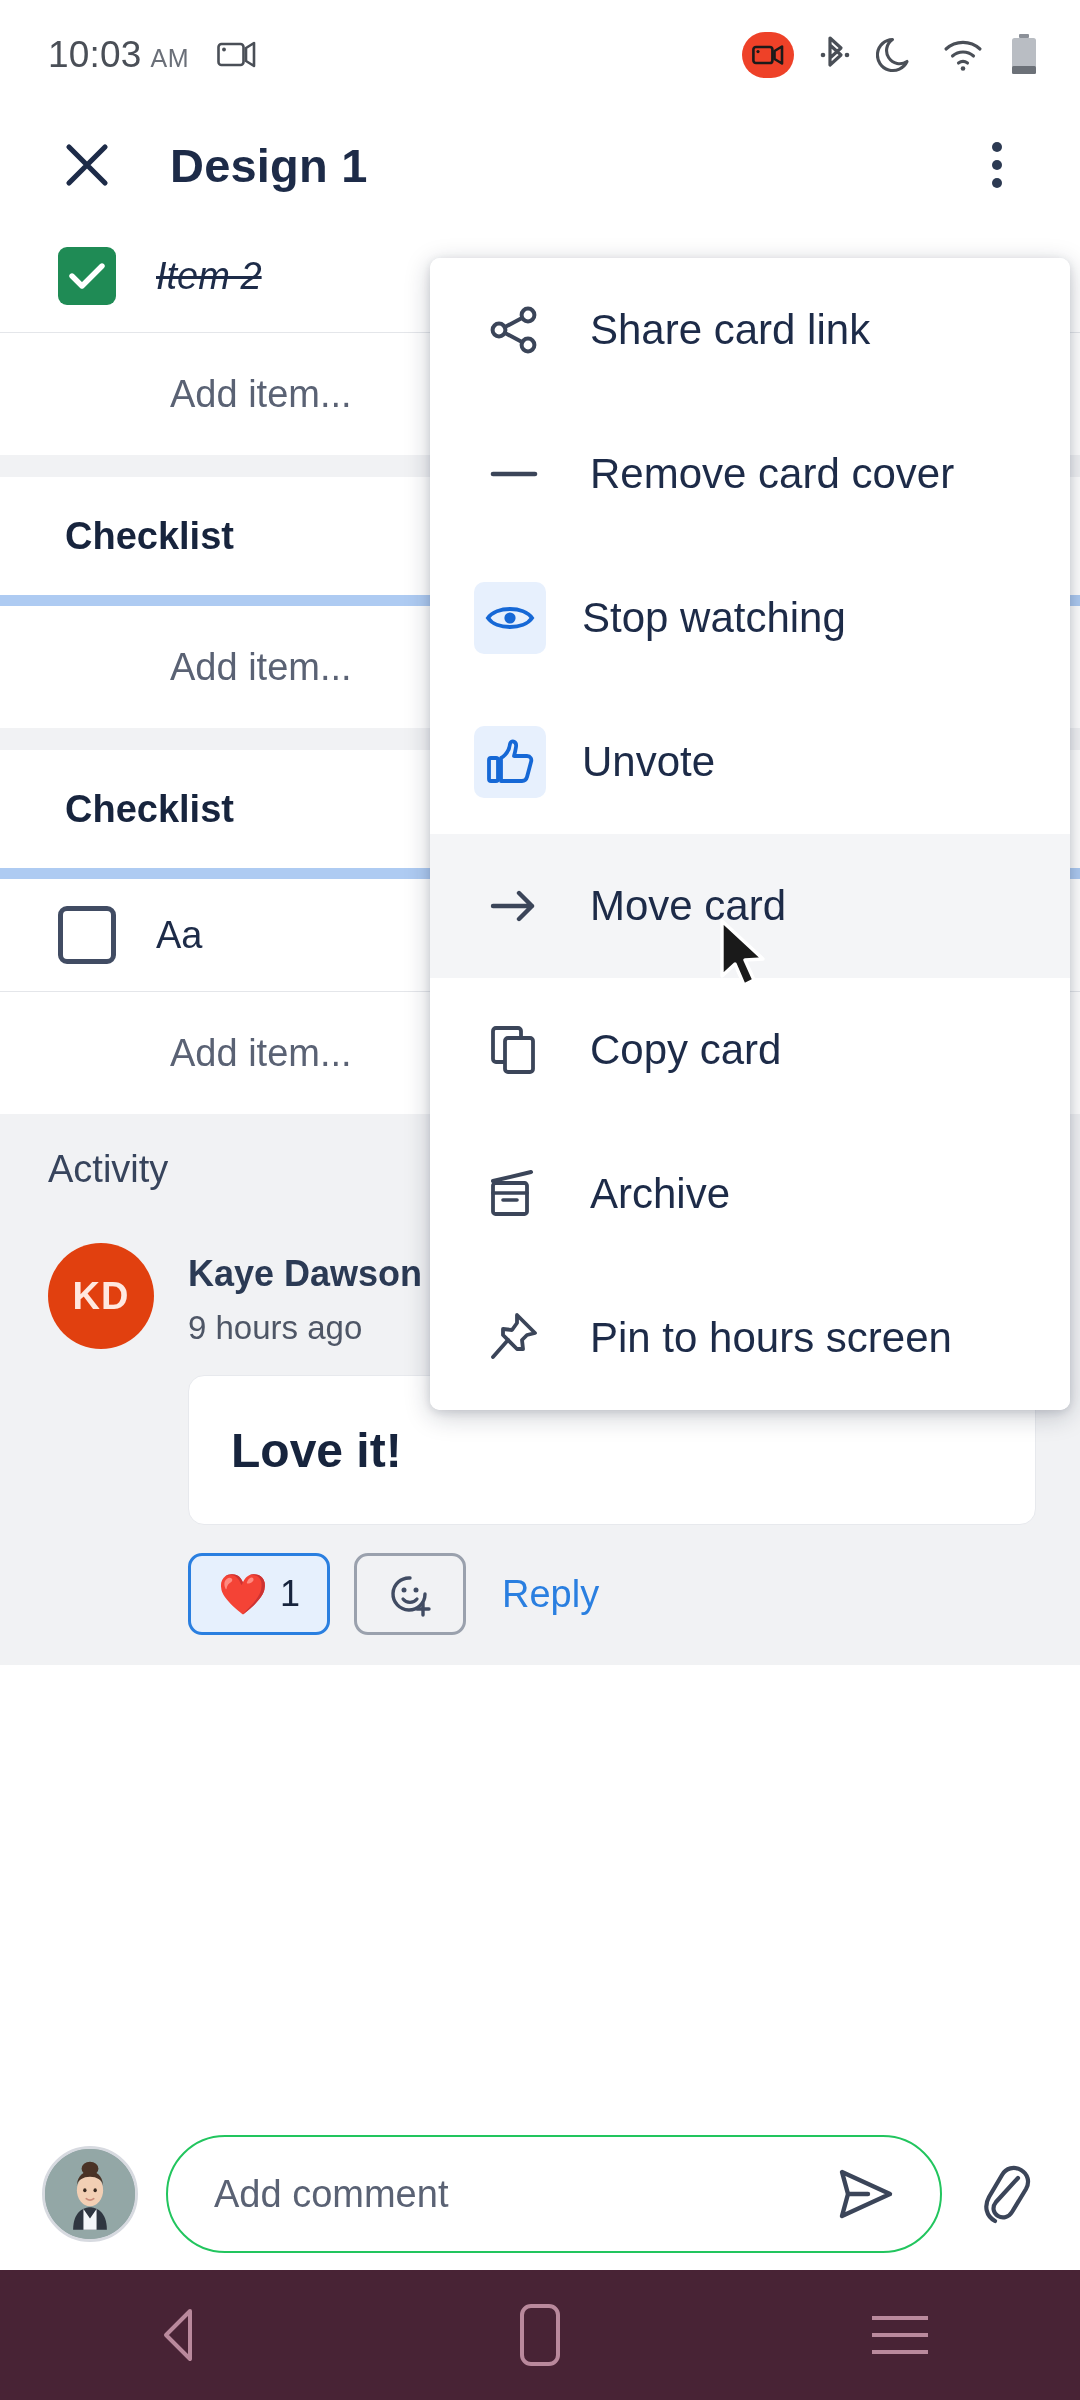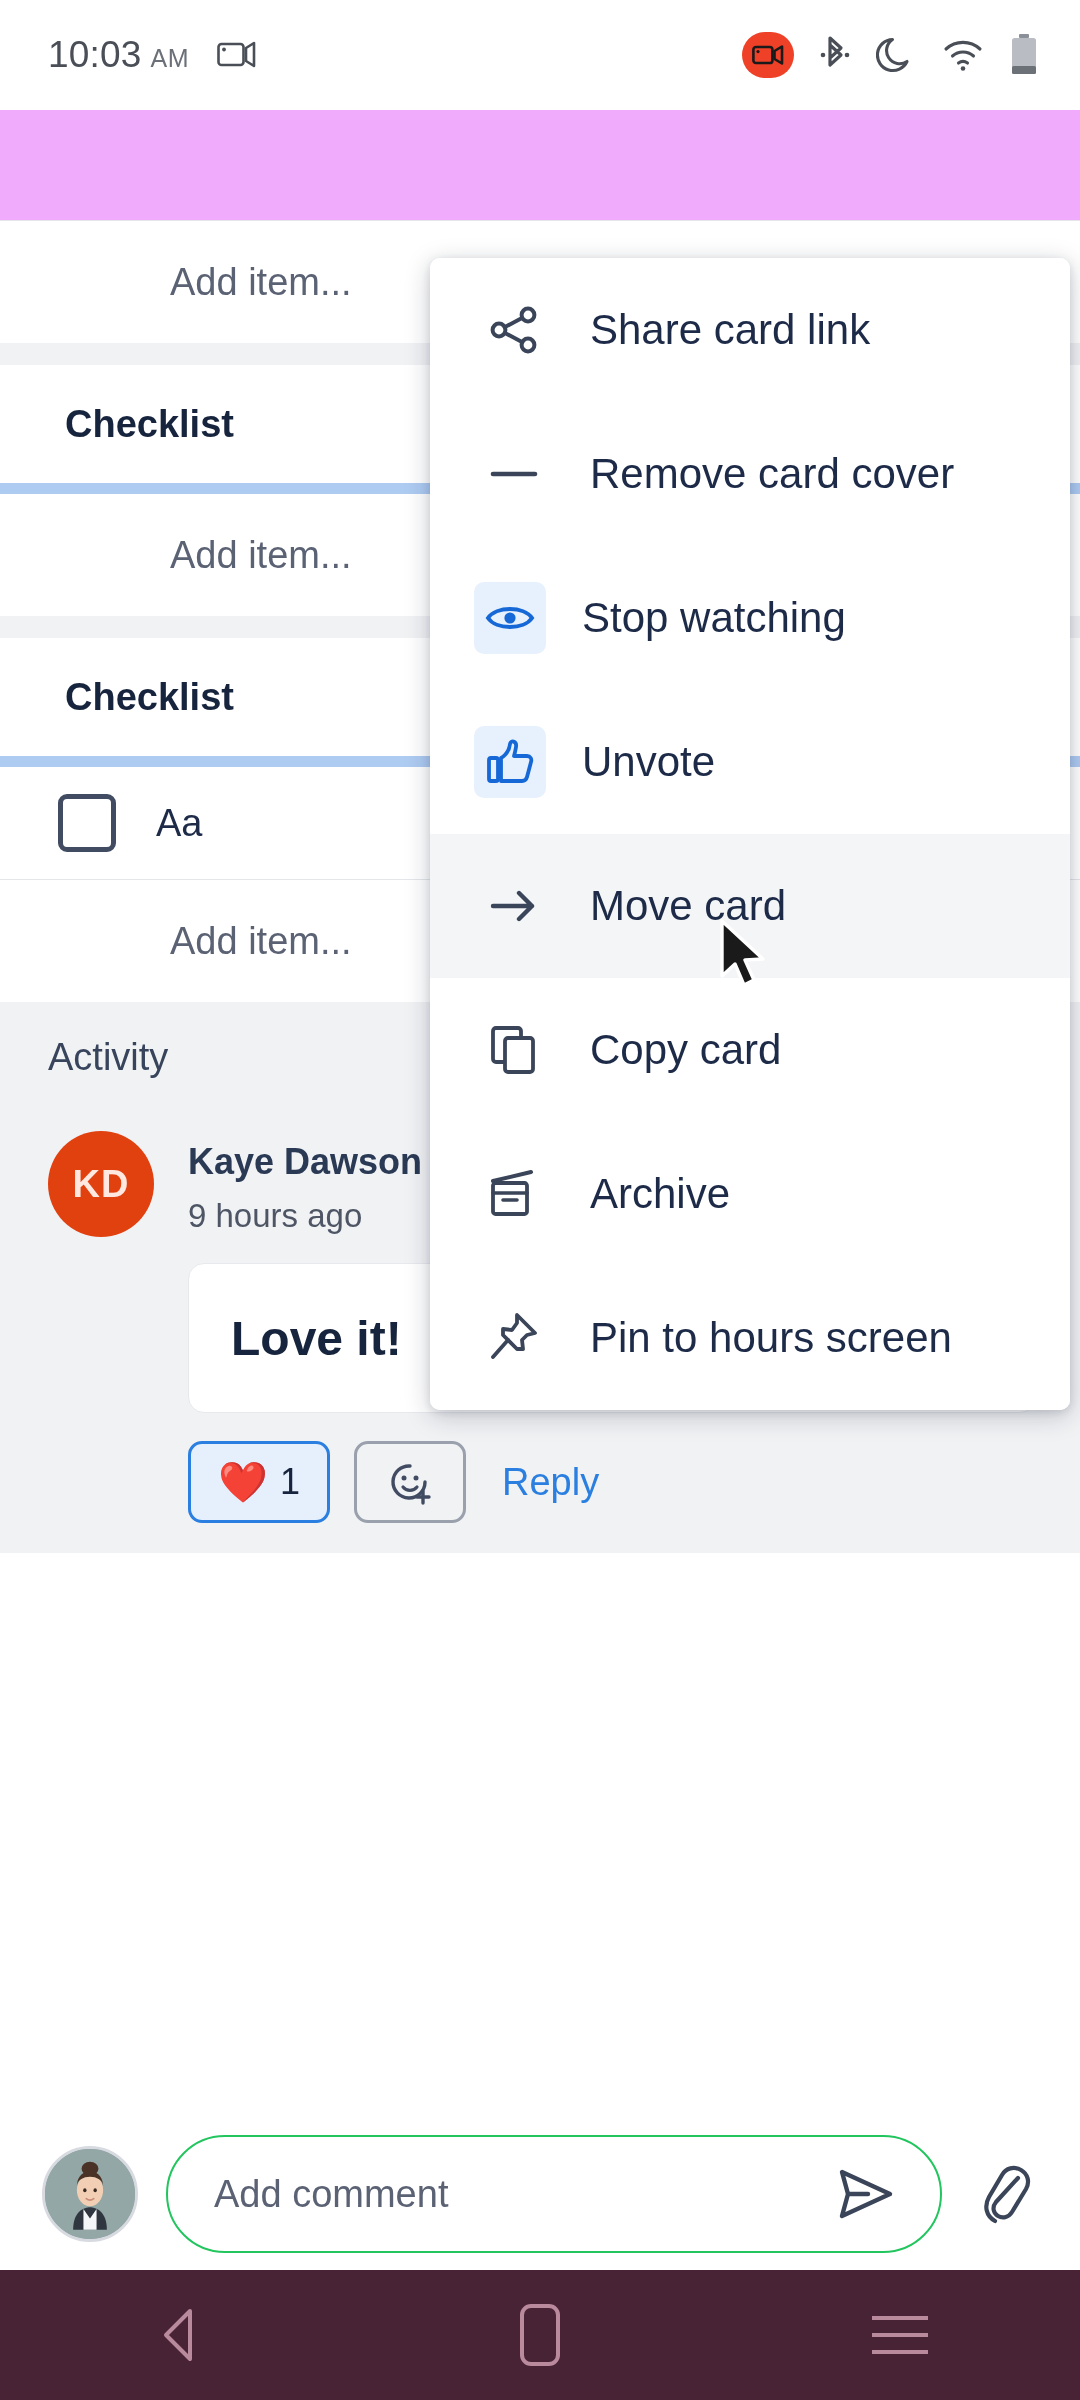--- a/index.html
+++ b/index.html
@@ -3,21 +3,21 @@
 <meta charset="utf-8">
 <style>
   * { margin:0; padding:0; box-sizing:border-box; }
   html, body {
     width:1080px; height:2400px;
     background:#ffffff;
     font-family:"Liberation Sans", sans-serif;
     overflow:hidden;
     -webkit-font-smoothing:antialiased;
   }
-  #screen { position:relative; width:1080px; height:2400px; background:#f0abfc;border-radius:6px; }
+  #screen { position:relative; width:1080px; height:2400px; background:#1d4ed8;border-radius:6px; }
 
   
   .statusbar {
     position:absolute; top:0; left:0; width:1080px; height:110px;
     display:flex; align-items:center; background:#ffffff;
   }
   .sb-time {
     margin-left:48px; font-size:37px; color:#4a4f57; letter-spacing:.2px;
     display:flex; align-items:baseline; gap:9px;
   }
@@ -208,23 +208,44 @@
         <circle cx="21" cy="30.5" r="2.3" fill="#4a4f57"></circle>
       </svg>
       <svg width="28" height="44" viewBox="0 0 28 44">
         <rect x="9" y="1" width="10" height="4" rx="1" fill="#8b9098"></rect>
         <rect x="2" y="5" width="24" height="36" rx="2.5" fill="#b9bdc3"></rect>
         <rect x="2" y="33" width="24" height="8" rx="1.5" fill="#6c7178"></rect>
       </svg>
     </div>
   </div>
 
+  <div class="appbar">
+    <div class="close-btn">
+      <svg width="50" height="50" viewBox="0 0 50 50">
+        <path d="M7 7 L43 43 M43 7 L7 43" stroke="#1d2b48" stroke-width="5.2" stroke-linecap="round"></path>
+      </svg>
+    </div>
+    <div class="app-title">Design 1</div>
+    <div class="kebab-btn">
+      <i></i>
+        <i></i>
+        <i></i>
+    </div>
+  </div>
 
   <div class="body-scroll">
 
+    <div class="row check-row">
+      <div class="cb-on">
+        <svg width="36" height="28" viewBox="0 0 36 28">
+          <path d="M3 14 L13 24 L33 4" fill="none" stroke="#ffffff" stroke-width="5.4" stroke-linecap="round" stroke-linejoin="round"></path>
+        </svg>
+      </div>
+      <div class="item-done">Item 2</div>
+    </div>
     <div class="sep"></div>
 
     <div class="row add-item-row">
       <div class="add-item-text">Add item...</div>
     </div>
     <div class="gap"></div>
 
     <div class="row ck-title-row">
       <div class="ck-title">Checklist</div>
     </div>

